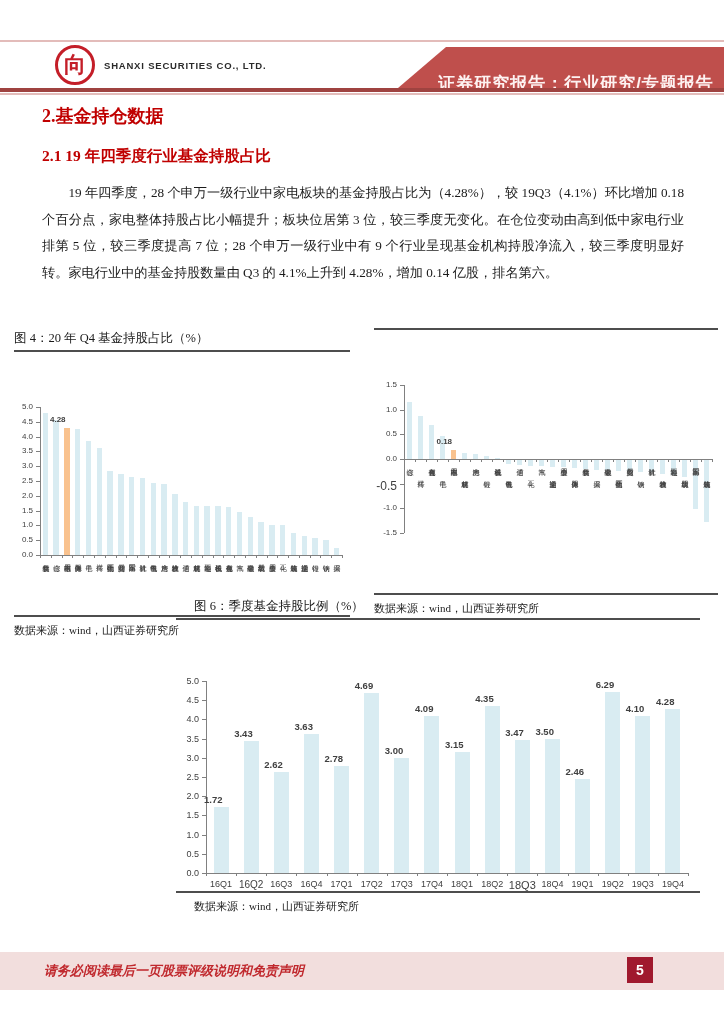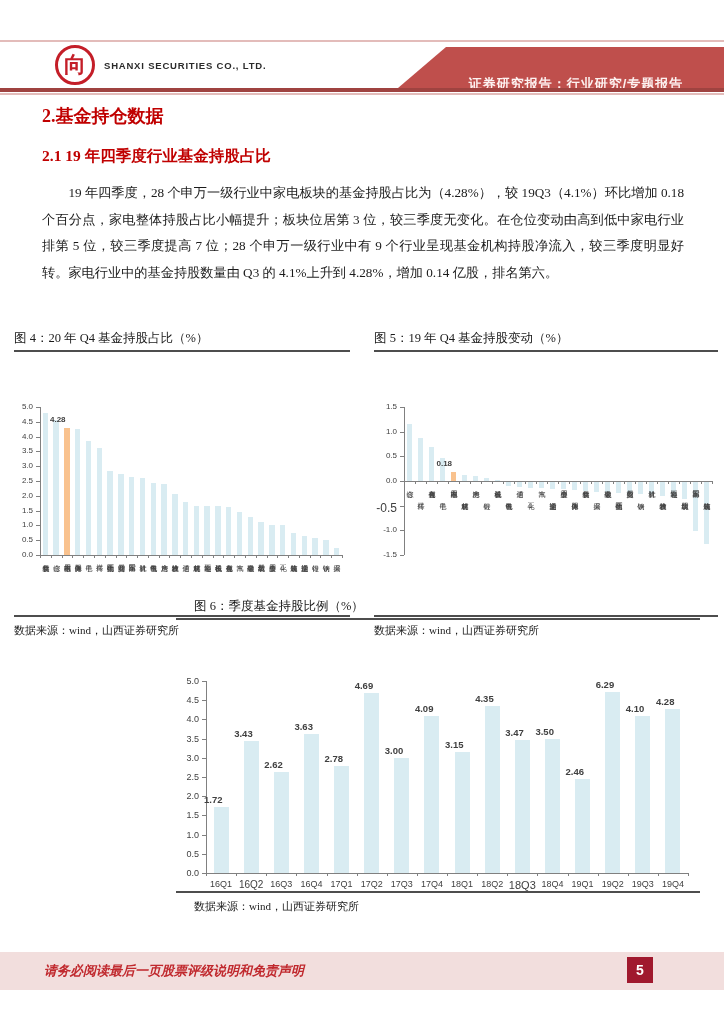--- a/index.html
+++ b/index.html
@@ -14,21 +14,21 @@
   .logo-circle span{color:var(--logo-red);font-weight:bold;font-size:22px;line-height:1;
                     font-family:"Liberation Sans","DejaVu Sans",sans-serif;}
   .co-names{display:flex;flex-direction:column;justify-content:center;}
   .co-cn{font-family:"Liberation Sans","DejaVu Sans",sans-serif;font-weight:bold;font-size:16px;
          letter-spacing:2.5px;color:#1c1c1c;line-height:20px;}
   .co-en{font-family:"Liberation Sans","DejaVu Sans",sans-serif;font-weight:bold;font-size:9.5px;
          letter-spacing:0.8px;color:#2a2a2a;line-height:13px;}
   .banner{position:absolute;left:398px;top:47px;width:326px;height:41px;background:var(--banner-bg);
           clip-path:polygon(48px 0,100% 0,100% 100%,0 100%);
           display:flex;align-items:center;justify-content:center;}
-  .banner span{color:#fdf2f1;font-weight:bold;font-size:13px;letter-spacing:1px;padding-left:30px;
+  .banner span{color:#fdf2f1;font-weight:bold;font-size:17px;letter-spacing:1px;padding-left:30px;
                font-family:"Liberation Sans","DejaVu Sans",sans-serif;margin-top:32px;}
   .head-rule-dark{position:absolute;left:0;top:88px;width:724px;height:4px;background:var(--rule-dark);}
   .head-rule-light{position:absolute;left:0;top:93px;width:724px;height:2px;background:var(--rule-light);}
 
   
   .h1{position:absolute;left:42px;top:104px;font-size:18px;font-weight:bold;color:var(--red-heading);}
   .h2{position:absolute;left:42px;top:146px;font-size:15.5px;font-weight:bold;color:var(--red-heading);}
   .para{position:absolute;left:42px;top:180px;width:642px;font-size:13.2px;line-height:26.5px;
         color:#1a1a1a;text-align:justify;text-indent:2em;}
 
@@ -201,21 +201,20 @@
           <div class="xlab-v" style="left:296.04px;top:160px;font-size:7px;">银行</div>
           <div class="bar" style="left:309.13px;top:141.2px;width:5.39px;height:14.8px;background:#d9ecf2;"></div>
           <div class="xlab-v" style="left:306.82px;top:160px;font-size:7px;">钢铁</div>
           <div class="bar" style="left:319.91px;top:148.6px;width:5.39px;height:7.4px;background:#d9ecf2;"></div>
           <div class="xlab-v" style="left:317.61px;top:160px;font-size:7px;">采掘</div>
         </div>
       <div class="fig-rule"></div>
       <div class="fig-source">数据来源：wind，山西证券研究所</div>
     </figure>
     <figure class="fig" style="margin:0;width:344px;">
-      <div class="fig-title">图 5：19 年 Q4 基金持股变动（%）</div>
       <div class="fig-rule"></div>
       <div class="chart" style="width: 344px; height: 216px;">
           <div class="ytlab" style="top:3px;left:0;width:23px;font-size:8px;">1.5</div>
           <div class="ytick" style="top:8.0px;left:26px;"></div>
           <div class="ytlab" style="top:27.66666666666667px;left:0;width:23px;font-size:8px;">1.0</div>
           <div class="ytick" style="top:32.7px;left:26px;"></div>
           <div class="ytlab" style="top:52.333333333333336px;left:0;width:23px;font-size:8px;">0.5</div>
           <div class="ytick" style="top:57.3px;left:26px;"></div>
           <div class="ytlab" style="top:77px;left:0;width:23px;font-size:8px;">0.0</div>
           <div class="ytick" style="top:82.0px;left:26px;"></div>

